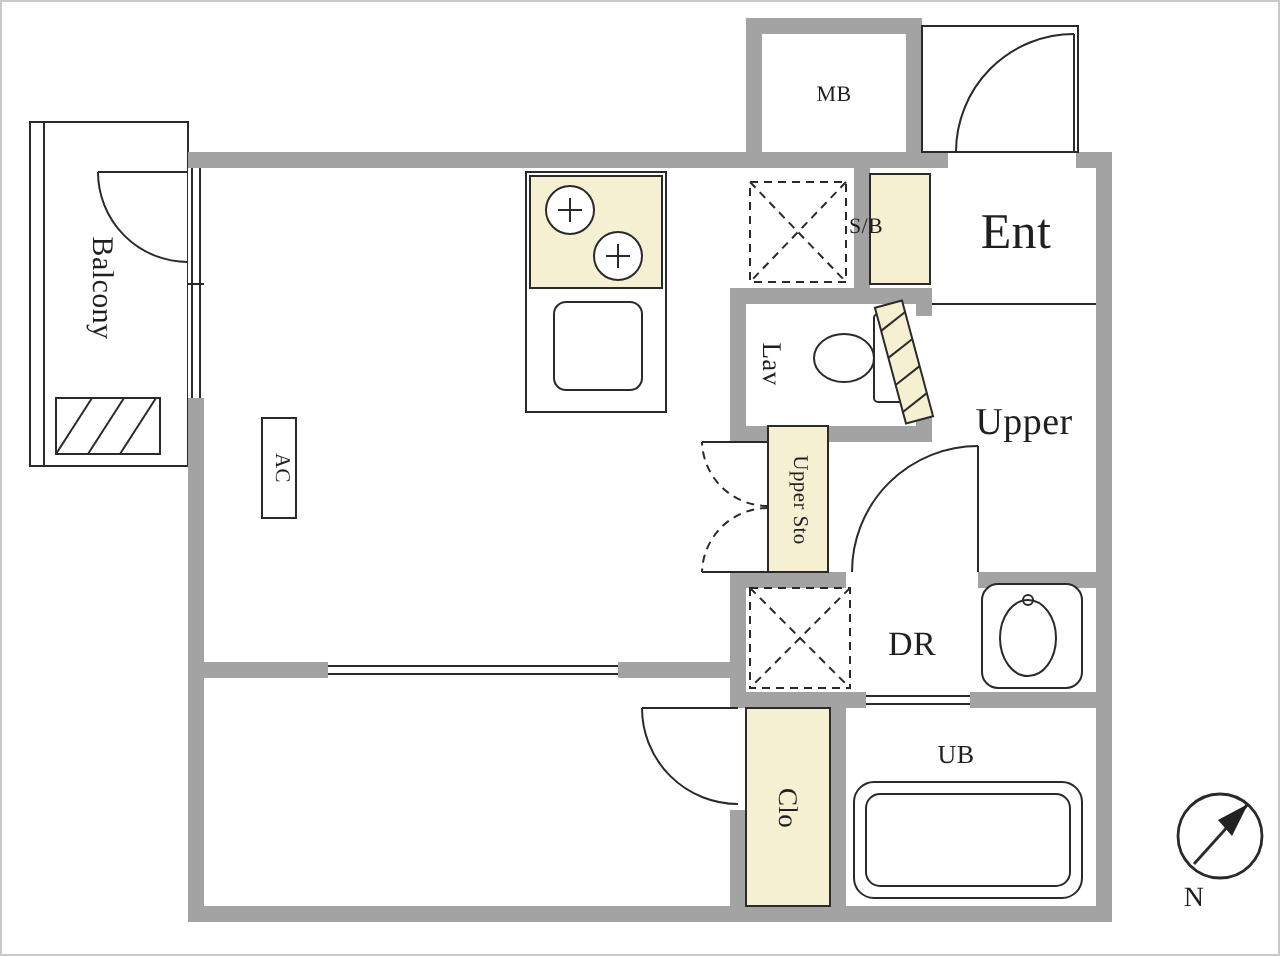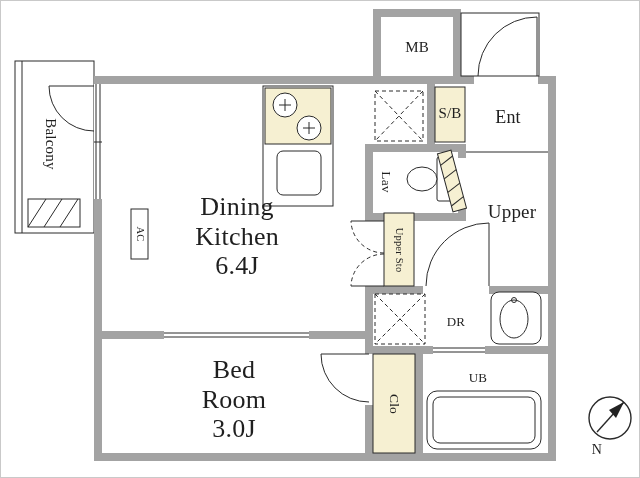--- a/index.html
+++ b/index.html
@@ -159,30 +159,24 @@
     <rect x="130" y="208" width="17" height="50" class="thinf"></rect>
 
     <g>
       <circle cx="609" cy="417" r="21" fill="#ffffff" stroke="#2a2a2a" stroke-width="1.4"></circle>
       <line x1="596" y1="431" x2="623" y2="401" stroke="#2a2a2a" stroke-width="1.4"></line>
       <polygon points="623,401 608,409 615,417" fill="#222222"></polygon>
     </g>
   </svg>
 
   <div class="lbl v" style="left:49px;top:143px;font-size:15px">Balcony</div>
-  <div class="lbl" style="left:416px;top:47px;font-size:15px">MB</div>
-  <div class="lbl" style="left:449px;top:113px;font-size:15px">S/B</div>
-  <div class="lbl" style="left:507px;top:116px;font-size:18px">Ent</div>
+  <div class="lbl" style="left:416px;top:47px;font-size:11px">MB</div>
+  <div class="lbl" style="left:432px;top:113px;font-size:11px">S/B</div>
+  <div class="lbl" style="left:507px;top:116px;font-size:25px">Ent</div>
   <div class="lbl v" style="left:385px;top:181px;font-size:13.5px">Lav</div>
   <div class="lbl" style="left:511px;top:211px;font-size:19px">Upper</div>
   <div class="lbl v" style="left:398px;top:249px;font-size:10.5px">Upper Sto</div>
-  <div class="lbl" style="left:236px;top:235px;font-size:26px">Dining
-Kitchen
-6.4J</div>
-  <div class="lbl" style="left:455px;top:321px;font-size:13px">DR</div>
+  <div class="lbl" style="left:455px;top:321px;font-size:17px">DR</div>
   <div class="lbl" style="left:477px;top:377px;font-size:13px">UB</div>
   <div class="lbl v" style="left:393px;top:403px;font-size:13.5px">Clo</div>
-  <div class="lbl" style="left:233px;top:398px;font-size:26px">Bed
-Room
-3.0J</div>
   <div class="lbl v" style="left:139px;top:233px;font-size:10.5px">AC</div>
   <div class="lbl" style="left:596px;top:449px;font-size:14px">N</div>
 </div>
 
 </body></html>

